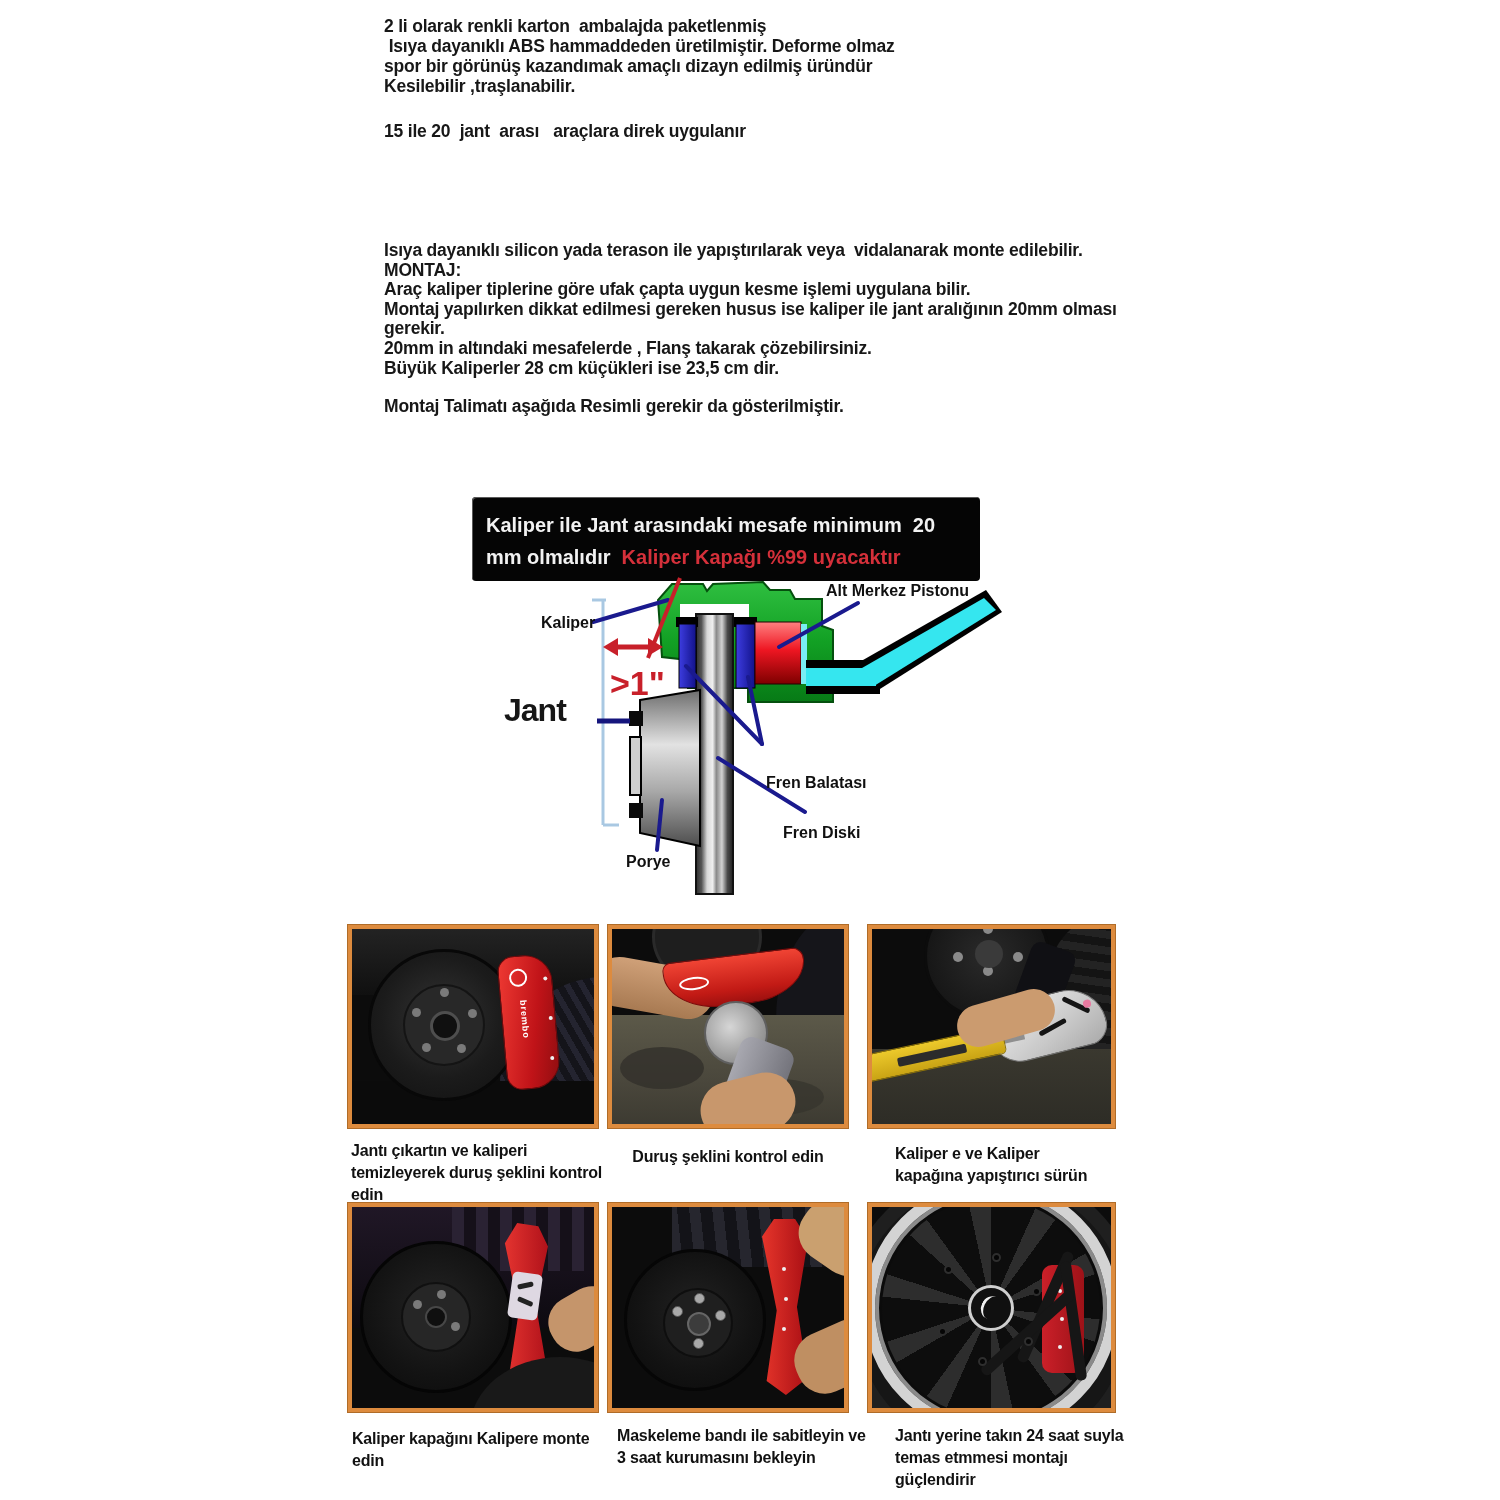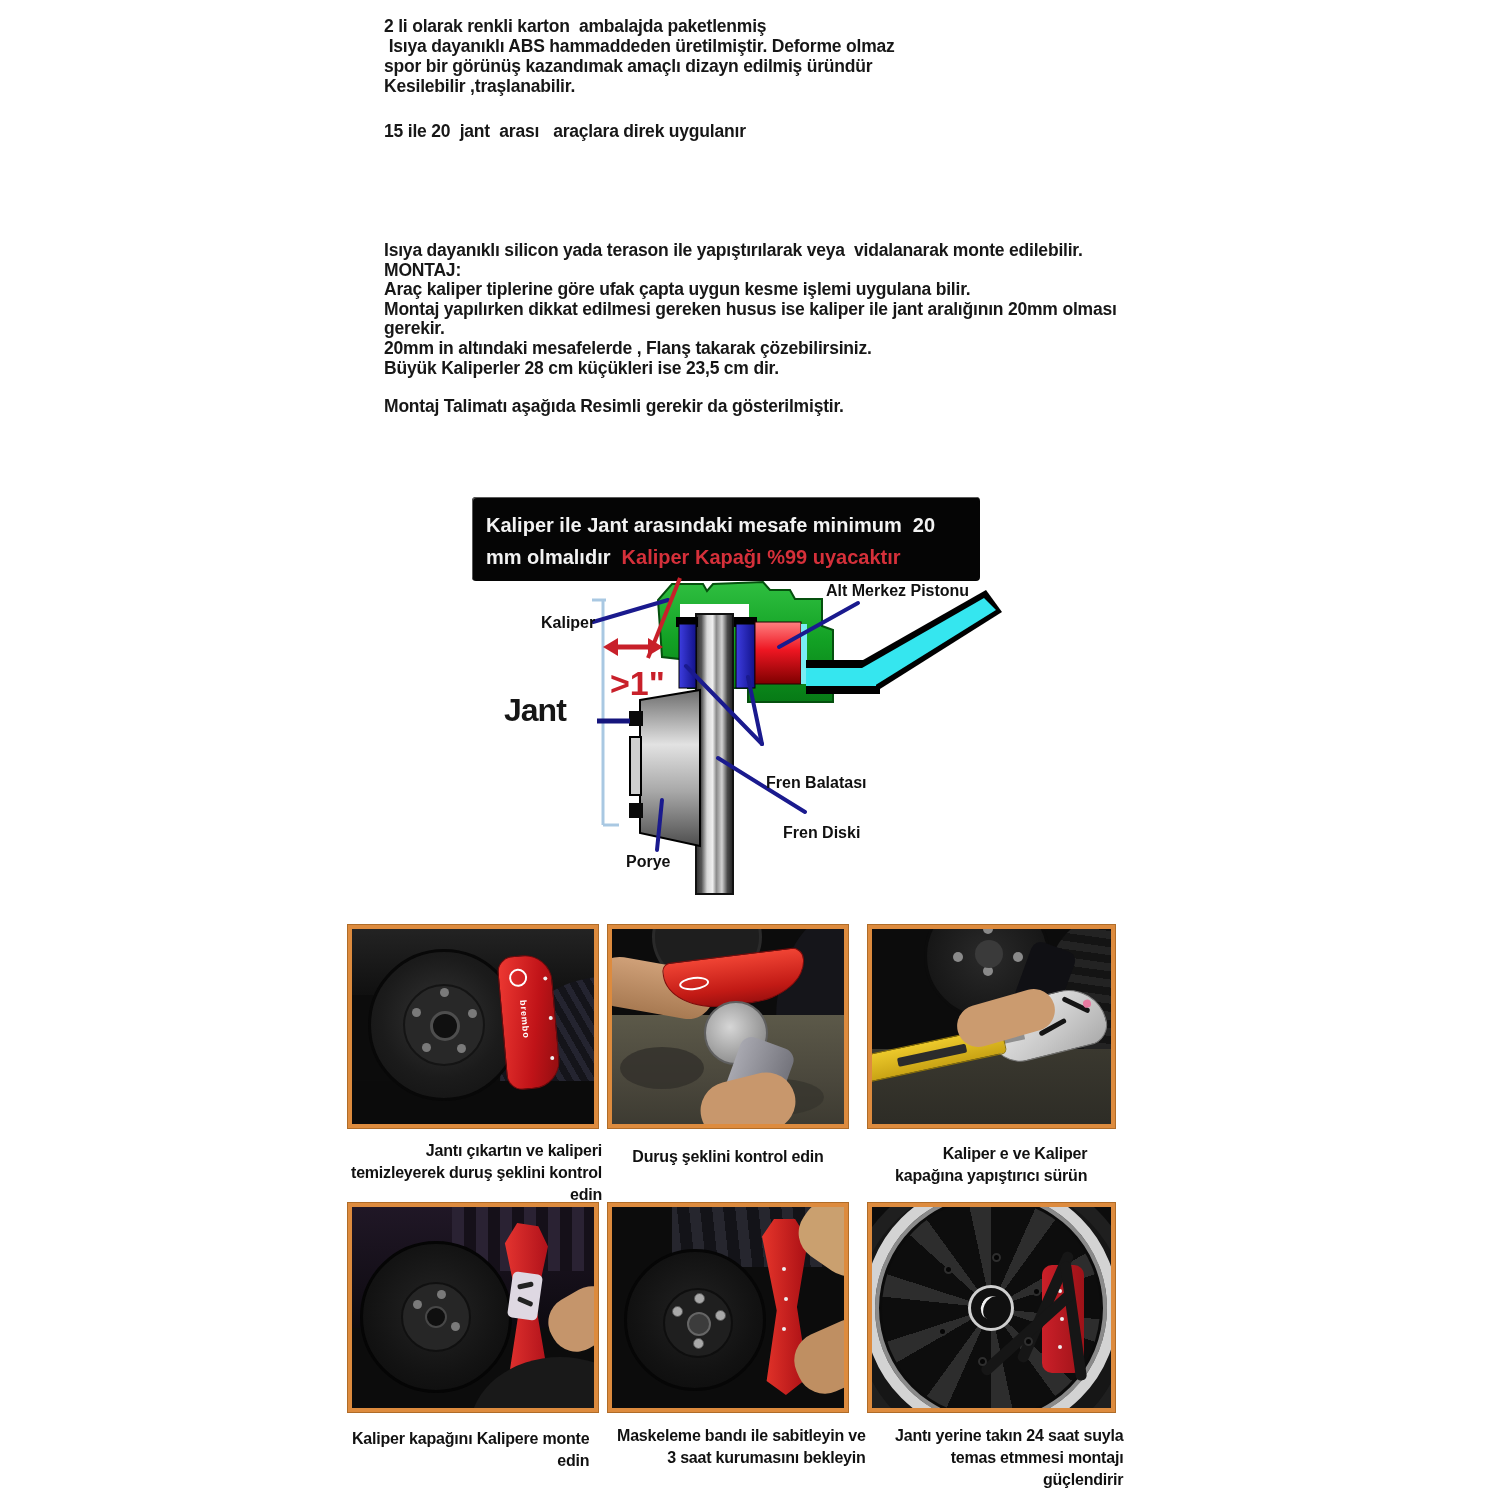--- a/index.html
+++ b/index.html
@@ -33,21 +33,21 @@
   .lbl-alt { left:826px; top:582px; }
   .lbl-balatasi { left:766px; top:741px;margin-top:33px; }
   .lbl-diski { left:783px; top:824px; }
   .lbl-porye { left:626px; top:853px; }
   .lbl-jant { left:504px; top:692px; font-size:32px; letter-spacing:-1px; color:#161616; }
   .lbl-gap { left:610px; top:664px; font-size:34px; color:#c8202a; }
 
   
   .photo { position:absolute; border:4px solid #dd8b3e; box-shadow:0 0 0 1px #b06c28; overflow:hidden; background:#0c0c0c; }
   .photo * { position:absolute; }
-  .caption { position:absolute; font-size:16px; line-height:22px; letter-spacing:-0.2px; white-space:pre-line; color:#111;text-align:right; }
+  .caption { position:absolute; font-size:16px; line-height:22px; letter-spacing:-0.2px; white-space:pre-line; color:#111; }
   .cap-center { width:240px; text-align:center; }
 
   .p1 { left:348px; top:925px; width:250px; height:203px; }
   .p2 { left:608px; top:925px; width:240px; height:203px; }
   .p3 { left:868px; top:925px; width:247px; height:203px; }
   .p4 { left:348px; top:1203px; width:250px; height:209px; }
   .p5 { left:608px; top:1203px; width:240px; height:209px; }
   .p6 { left:868px; top:1203px; width:247px; height:209px; }
 
   

